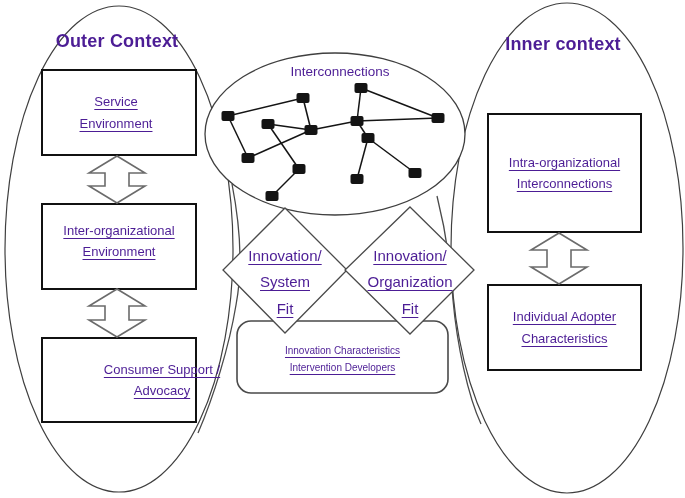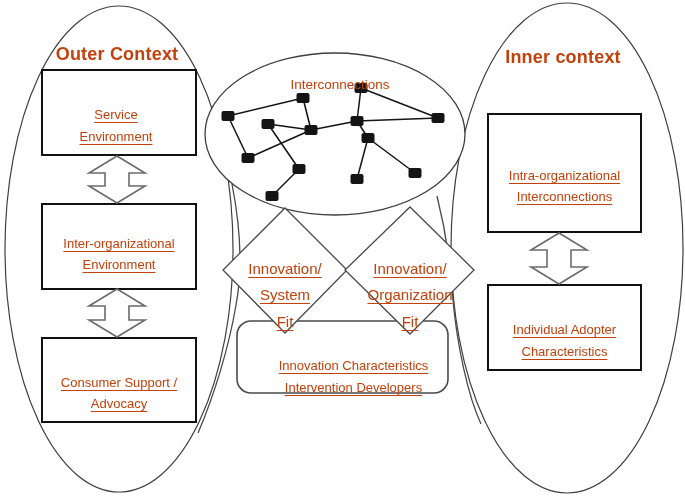--- a/index.html
+++ b/index.html
@@ -10,23 +10,22 @@
     background: #ffffff;
     font-family: "Liberation Sans", sans-serif;
     color: #141414;
     overflow: hidden;
   }
   .stage svg { position: absolute; left: 0; top: 0; }
   .label {
     position: absolute;
     white-space: pre-line;
     text-align: center;
-    color: #c2410c;
+    color: #4c1d95;
     pointer-events: none;
-    margin-top: 13px;
   }
   .zone-title {
     font-size: 18px;
     font-weight: 700;
     letter-spacing: 0.2px;
   }
   .box-label {
     display: flex;
     align-items: center;
     justify-content: center;
@@ -38,26 +37,25 @@
   }
   .plain-label { font-size: 13.5px; }
   .diamond-label {
     font-size: 15px;
     line-height: 1.75;
     text-decoration: underline;
     text-underline-offset: 3px;
     text-decoration-thickness: 1px;
   }
   .rounded-label {
-    font-size: 13px;
+    font-size: 10px;
     line-height: 1.7;
     text-decoration: underline;
     text-underline-offset: 3px;
     text-decoration-thickness: 1px;
-    padding-left: 11px;
   }
 </style>
 </head>
 <body>
 
 <div class="stage">
   <svg width="685" height="498" viewBox="0 0 685 498">
 
     <ellipse cx="119" cy="249" rx="114" ry="243" fill="none" stroke="#3f3f3f" stroke-width="1.2"></ellipse>
     <ellipse cx="567" cy="248" rx="116" ry="245" fill="none" stroke="#3f3f3f" stroke-width="1.2"></ellipse>
@@ -113,21 +111,21 @@
     <polygon points="559,233 587,250 571,250 571,267 587,267 559,284 531,267 547,267 547,250 531,250" fill="#ffffff" stroke="#6b6b6b" stroke-width="1.6" stroke-linejoin="miter"></polygon>
   </svg>
 
   <div class="label zone-title" style="left:32px; top:31px; width:170px;">Outer Context</div>
   <div class="label zone-title" style="left:478px; top:34px; width:170px;">Inner context</div>
 
   <div class="label box-label" style="left:46px; top:70px; width:140px; height:85px;">Service
 Environment</div>
   <div class="label box-label" style="left:42px; top:204px; width:154px; height:74px;">Inter-organizational
 Environment</div>
-  <div class="label box-label" style="left:42px; top:338px; width:154px; height:84px;">Consumer Support /
+  <div class="label box-label" style="left:42px; top:338px; width:154px; height:84px;padding-left:43px;">Consumer Support /
 Advocacy</div>
 
   <div class="label box-label" style="left:488px; top:114px; width:153px; height:118px;">Intra-organizational
 Interconnections</div>
   <div class="label box-label" style="left:488px; top:285px; width:153px; height:85px;">Individual Adopter
 Characteristics</div>
 
   <div class="label plain-label" style="left:250px; top:64px; width:180px;">Interconnections</div>
 
   <div class="label diamond-label" style="left:227px; top:243px; width:116px;">Innovation/

